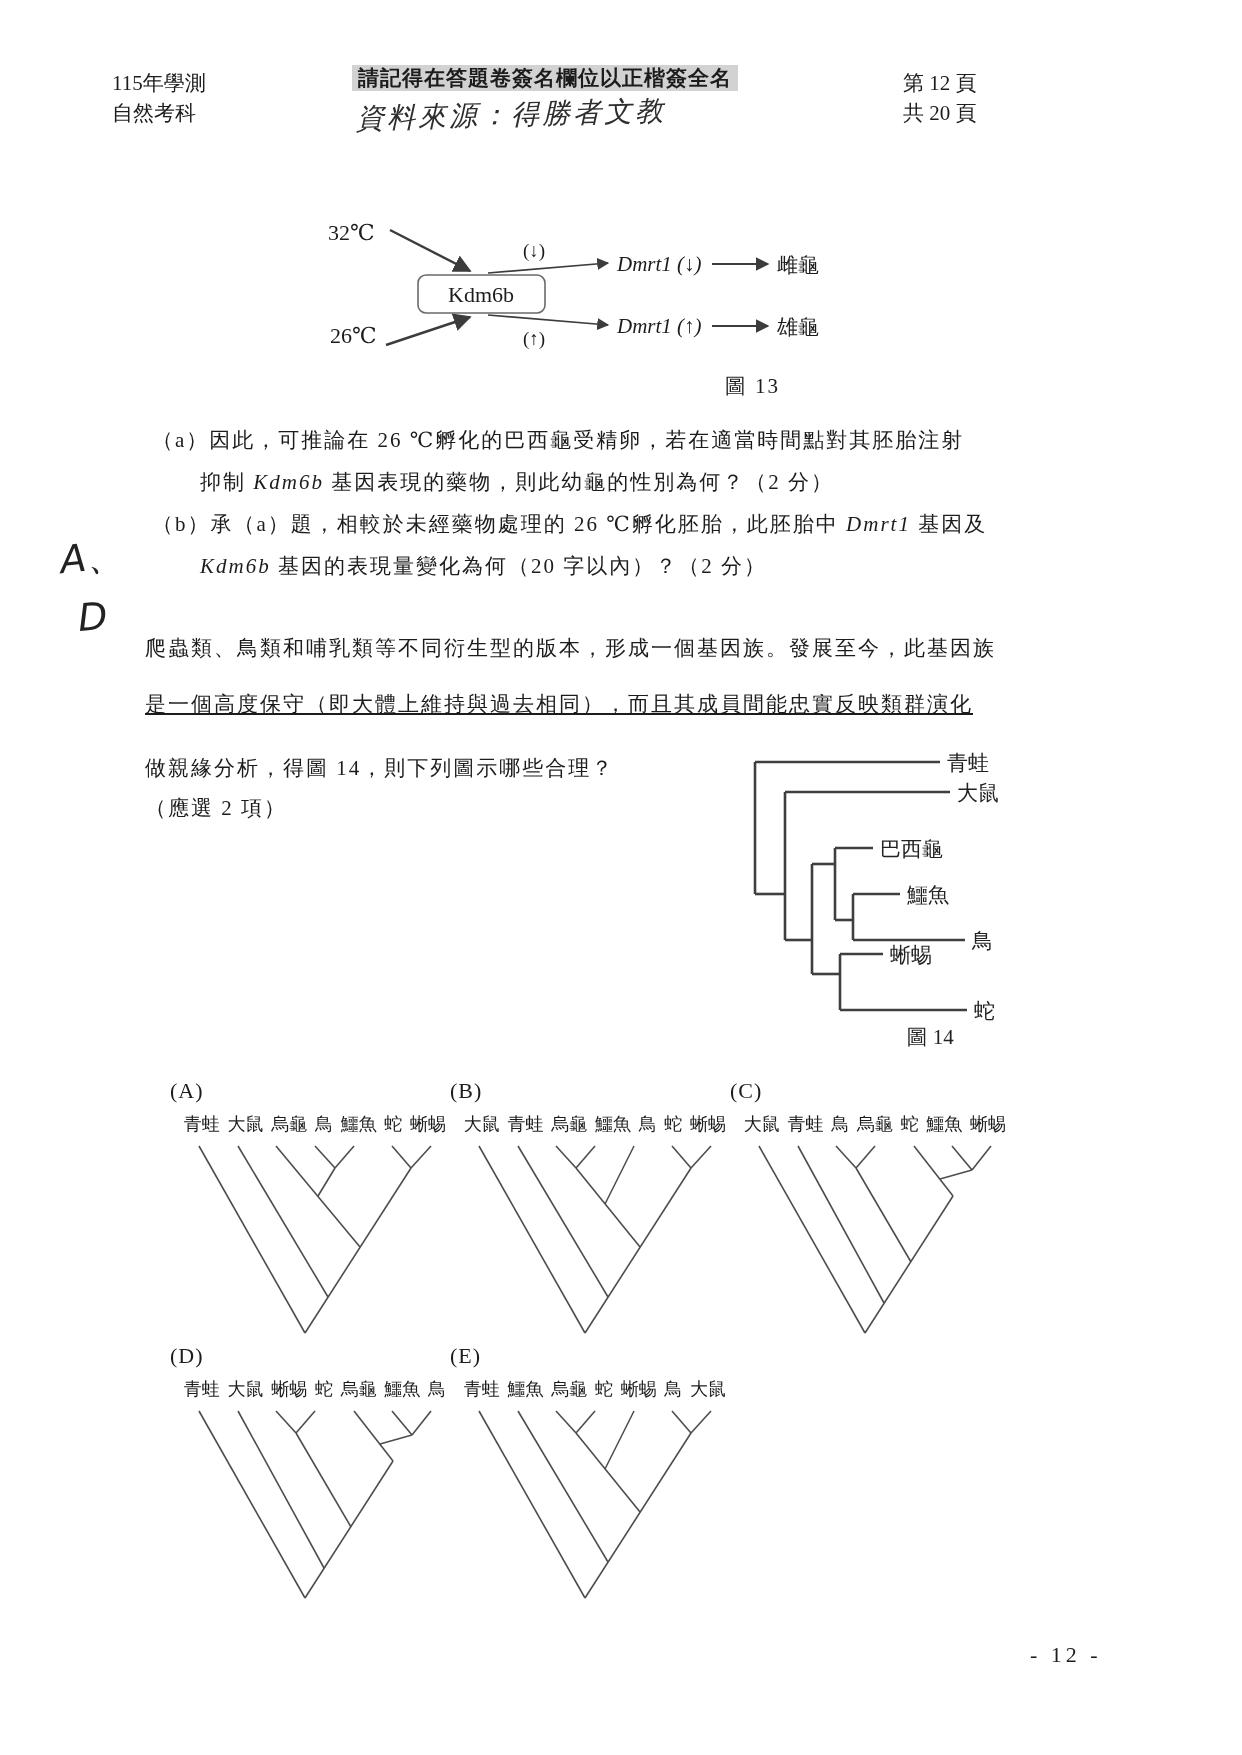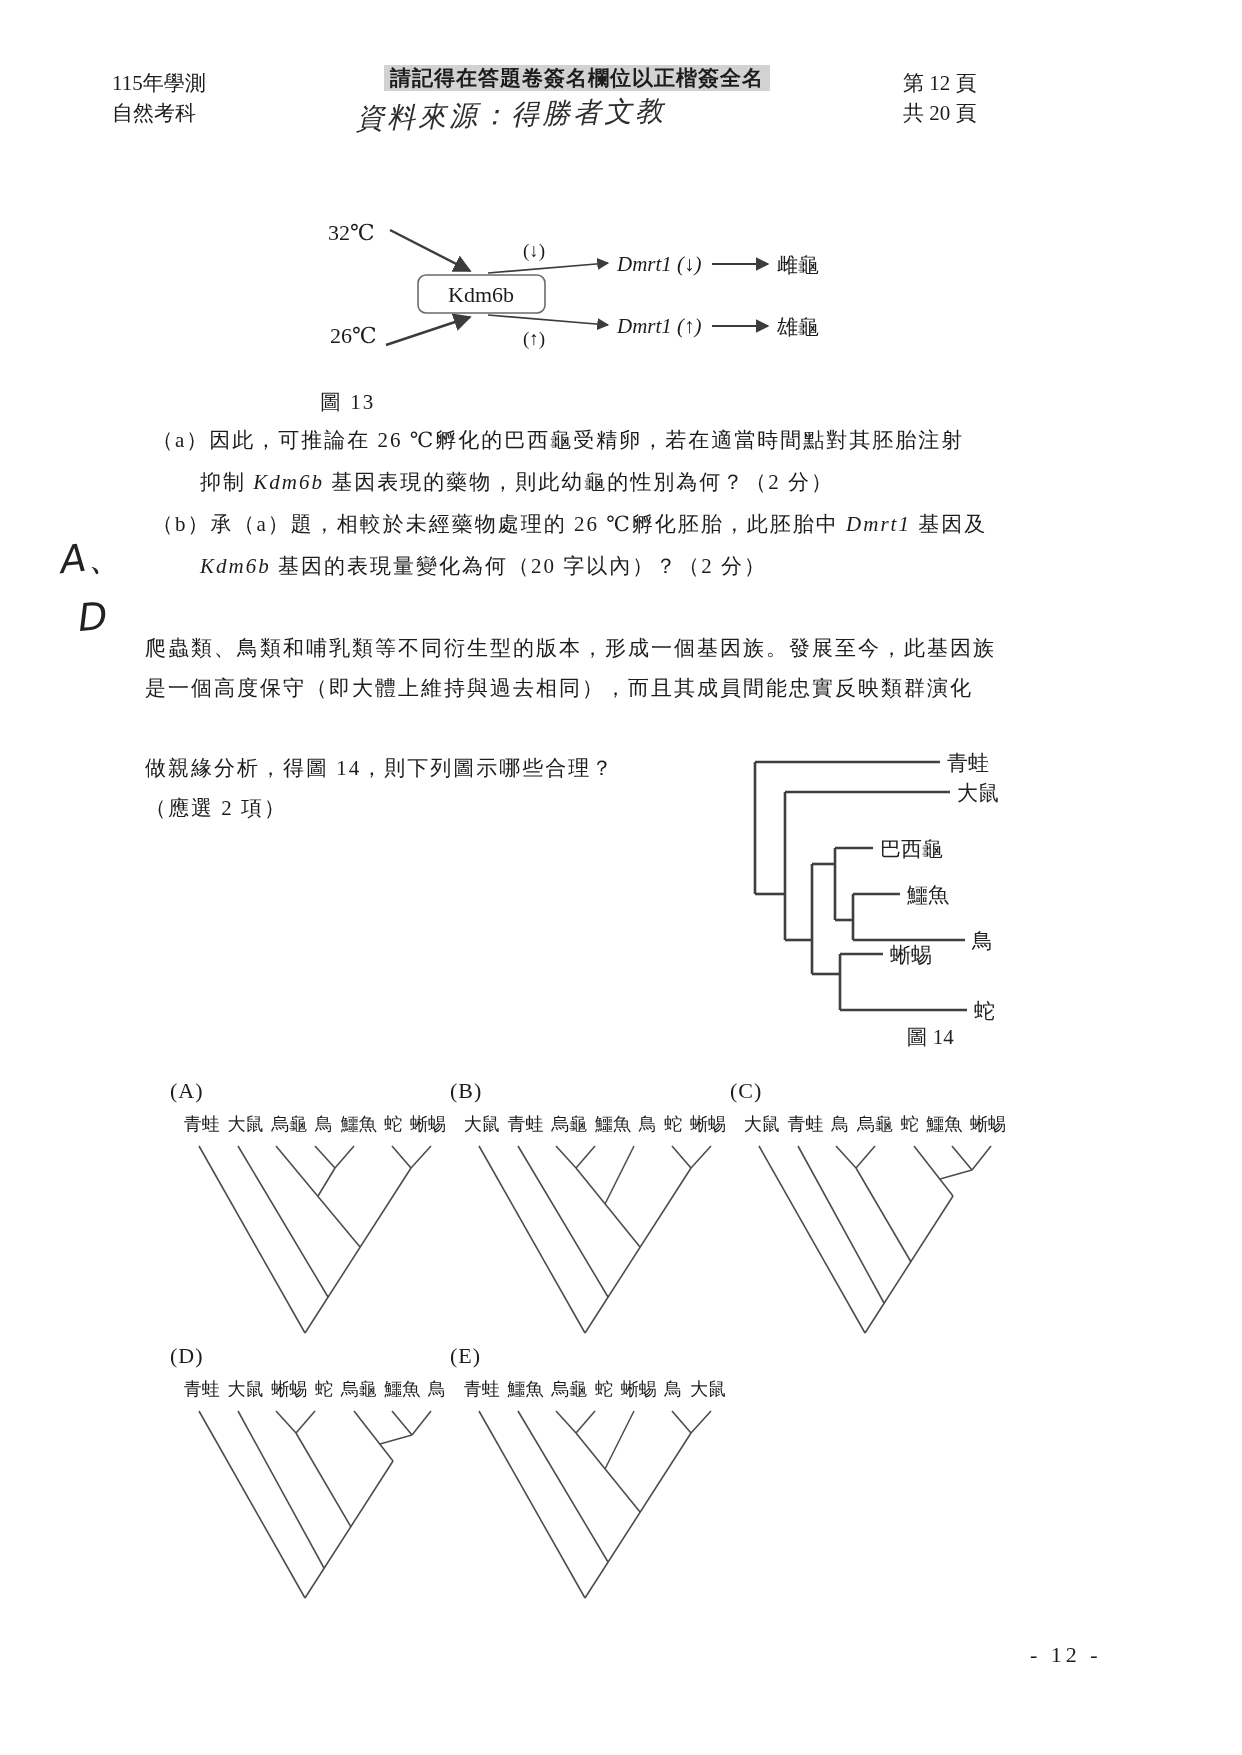--- a/index.html
+++ b/index.html
@@ -23,33 +23,33 @@
   .stem{letter-spacing:2px;line-height:1.55;}
   .optHeader{font-size:22px;letter-spacing:1px;}
   .taxaRow{display:flex;justify-content:space-around;width:270px;font-size:18px;letter-spacing:0;}
   .taxaRow span{display:inline-block;text-align:center;white-space:nowrap;}
   svg line, svg rect, svg path, svg polyline{vector-effect:non-scaling-stroke;}
   .tree line{stroke:#4d4d4d;stroke-width:1.6;}
   .fig14 line{stroke:#3f3f3f;stroke-width:2.6;}
   .fig14 text{font-family:"Liberation Serif","DejaVu Serif",serif;font-size:21px;fill:#222;}
   .fig13 text{font-family:"Liberation Serif","DejaVu Serif",serif;fill:#1c1c1c;}
   .fig13 line{stroke:#3c3c3c;}
-  .caption{text-align:left;letter-spacing:2px;margin-top:16px;}
+  .caption{text-align:right;letter-spacing:2px;}
 </style>
 </head>
 <body>
 
 <div id="page">
 
   <div class="abs" style="left:112px;top:68px;line-height:1.45;">
     <div>115年學測</div>
     <div>自然考科</div>
   </div>
 
-  <div class="abs" style="left:352px;top:64px;margin-left:32px;">
+  <div class="abs" style="left:352px;top:64px;">
     <span class="hl">請記得在答題卷簽名欄位以正楷簽全名</span>
   </div>
 
   <div class="abs hand" style="left:356px;top:96px;font-size:28px;transform:rotate(-1.5deg);">資料來源：得勝者文教</div>
 
   <div class="abs" style="left:903px;top:68px;line-height:1.45;">
     <div>第 12 頁</div>
     <div>共 20 頁</div>
   </div>
 
@@ -95,21 +95,21 @@
     <span>（b）承（a）題，相較於未經藥物處理的 26 ℃孵化胚胎，此胚胎中 </span><span class="gene">Dmrt1</span><span> 基因及</span>
   </div>
   <div class="abs stem" style="left:200px;top:550px;width:950px;">
     <span class="gene">Kdm6b</span><span> 基因的表現量變化為何（20 字以內）？（2 分）</span>
   </div>
 
   <div class="abs marginAns" style="left:60px;top:538px;transform:rotate(-6deg);">A、</div>
   <div class="abs marginAns" style="left:78px;top:598px;transform:rotate(-4deg);">D</div>
 
   <div class="abs stem" style="left:145px;top:632px;width:1000px;">爬蟲類、鳥類和哺乳類等不同衍生型的版本，形成一個基因族。發展至今，此基因族</div>
-  <div class="abs stem" style="left:145px;top:672px;width:1000px;">是一個高度保守（即大體上維持與過去相同），而且其成員間能忠實反映類群演化</div>
+  <div class="abs stem" style="left:145px;top:688px;width:1000px;text-decoration:underline;">是一個高度保守（即大體上維持與過去相同），而且其成員間能忠實反映類群演化</div>
   <div class="abs stem" style="left:145px;top:752px;width:560px;">做親緣分析，得圖 14，則下列圖示哪些合理？</div>
   <div class="abs stem" style="left:145px;top:792px;width:560px;">（應選 2 項）</div>
 
   <div class="abs" style="left:715px;top:742px;">
     <svg class="fig14" width="380" height="312" viewBox="0 0 380 312">
       <line x1="40" y1="20" x2="40" y2="152"></line>
       <line x1="40" y1="20" x2="225" y2="20"></line>
       <text x="232" y="28">青蛙</text>
       <line x1="40" y1="152" x2="70" y2="152"></line>
       <line x1="70" y1="50" x2="70" y2="198"></line>

